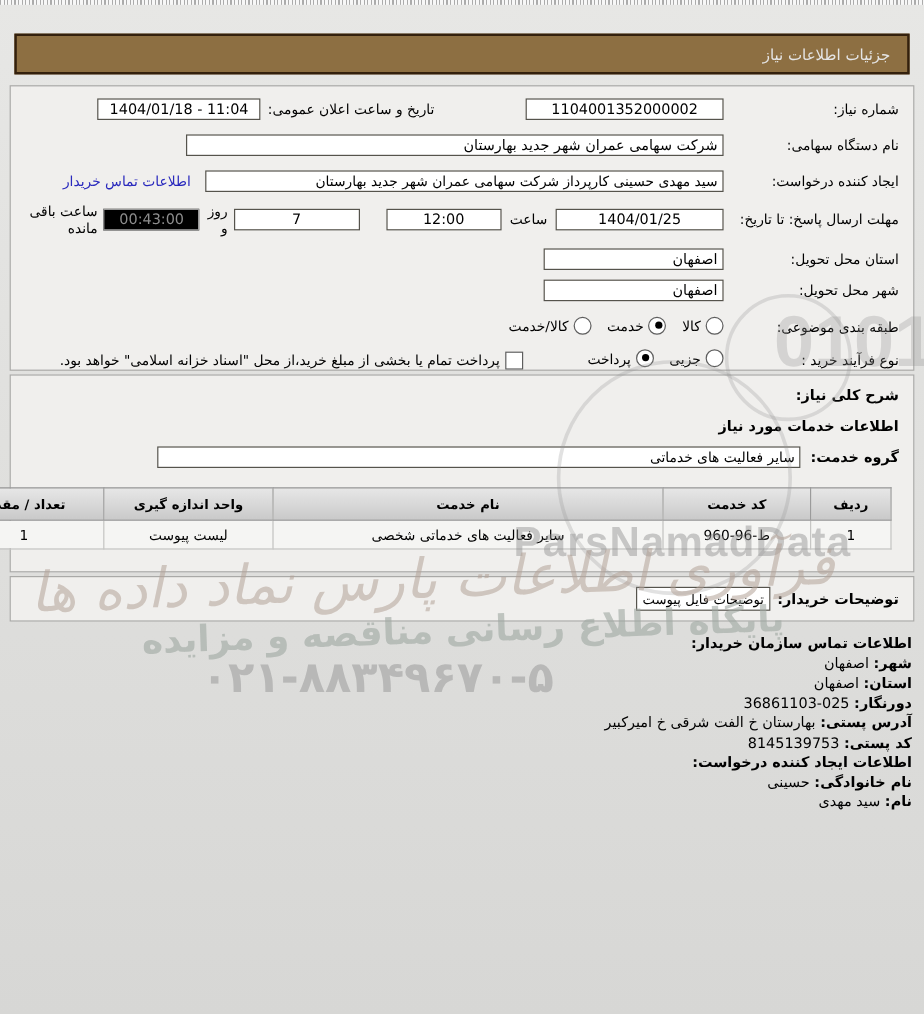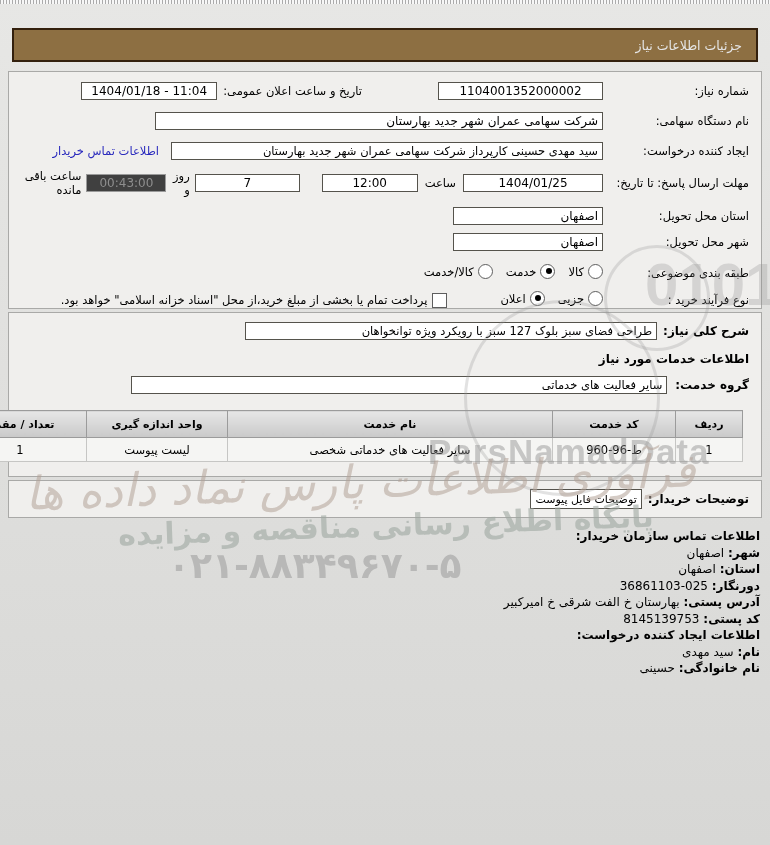--- a/index.html
+++ b/index.html
@@ -25,21 +25,21 @@
   .row{display:flex;align-items:center;margin:0 12px;}
   .lbl{width:146px;flex:none;font-size:11.5px;line-height:14px}
   .blbl{font-weight:bold;font-size:12px;flex:none}
   .tb{
     background:#fff;border:1px solid #55534c;height:18px;line-height:17px;
     font-size:12px;padding:0 4px;box-sizing:border-box;overflow:hidden;
     white-space:nowrap;flex:none;
   }
   .center{text-align:center}
   .tr{text-align:right}
-  .muted{background:#404040;color:#8e8e8e;border-color:#9a9a9a}
+  .muted{background:#000000;color:#8e8e8e;border-color:#9a9a9a}
   .link{color:#2929bd;font-size:11.5px;cursor:pointer;margin-right:12px;white-space:nowrap}
   .radio{
     width:13px;height:13px;border:1px solid #5e5e5e;border-radius:50%;background:#fff;
     display:inline-block;vertical-align:middle;position:relative;flex:none;
   }
   .radio.checked::after{
     content:'';position:absolute;top:2.5px;right:2.5px;width:6px;height:6px;
     border-radius:50%;background:#000;
   }
   .checkbox{width:13px;height:13px;border:1px solid #5e5e5e;background:#fff;display:inline-block;flex:none}
@@ -137,31 +137,30 @@
         </span></span>
   </div>
 
   <div class="row" style="margin-top:9px">
     <span class="lbl">نوع فرآیند خرید :</span>
     <span><span class="opt">
           <span class="radio"></span>
           <span class="optlbl">جزیی</span>
         </span><span class="opt">
           <span class="radio checked"></span>
-          <span class="optlbl">اعلان</span>
+          <span class="optlbl">پرداخت</span>
         </span></span>
     <span class="checkbox" style="margin-right:40px"></span>
     <span class="smalltxt" style="margin-right:5px">پرداخت تمام یا بخشی از مبلغ خرید،از محل "اسناد خزانه اسلامی" خواهد بود.</span>
   </div>
 </div>
 
 <div class="panel" id="panel-services">
   <div class="row" style="margin-top:9px">
     <span class="blbl" style="margin-left:6px">شرح کلی نیاز:</span>
-    <div class="tb tr" style="width:412px;font-size:11.5px">طراحی فضای سبز بلوک 127 سبز با رویکرد ویژه توانخواهان</div>
   </div>
   <div class="row" style="margin-top:12px">
     <span class="blbl">اطلاعات خدمات مورد نیاز</span>
   </div>
   <div class="row" style="margin-top:10px">
     <span class="blbl" style="margin-left:8px">گروه خدمت:</span>
     <div class="tb tr" style="width:536px;font-size:11.5px">سایر فعالیت های خدماتی</div>
   </div>
   <table class="svc">
     <thead>
@@ -194,22 +193,22 @@
 
 <div class="contact">
   <div style="font-weight:bold">اطلاعات تماس سازمان خریدار:</div>
   <div>
       <div><b>شهر:</b> <span>اصفهان</span></div>
       <div><b>استان:</b> <span>اصفهان</span></div>
       <div><b>دورنگار:</b> <span dir="ltr">36861103-025</span></div>
       <div><b>آدرس پستی:</b> <span>بهارستان خ الفت شرقی خ امیرکبیر</span></div>
       <div><b>کد پستی:</b> <span dir="ltr">8145139753</span></div>
       <div><b>اطلاعات ایجاد کننده درخواست:</b></div>
+      <div><b>نام خانوادگی:</b> <span>حسینی</span></div>
       <div><b>نام:</b> <span>سید مهدی</span></div>
-      <div><b>نام خانوادگی:</b> <span>حسینی</span></div>
     </div>
 </div>
 
 <div class="wm wm-circle" id="wm-c1"></div>
 <div class="wm wm-circle" id="wm-c2"></div>
 <div class="wm" id="wm-digits" dir="ltr">0101</div>
 <div class="wm" id="wm-brand" dir="ltr">ParsNamadData</div>
 <div class="wm" id="wm-callig">فرآوری اطلاعات پارس نماد داده ها</div>
 <div class="wm" id="wm-tagline">پایگاه اطلاع رسانی مناقصه و مزایده</div>
 <div class="wm" id="wm-phone" dir="ltr">۰۲۱-۸۸۳۴۹۶۷۰-۵</div>

